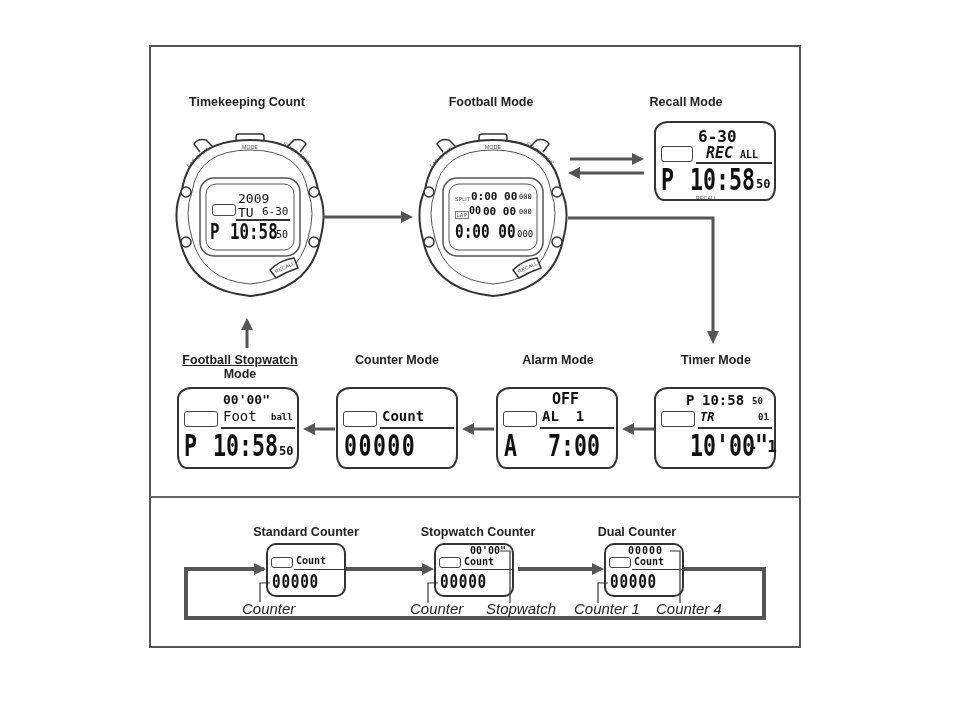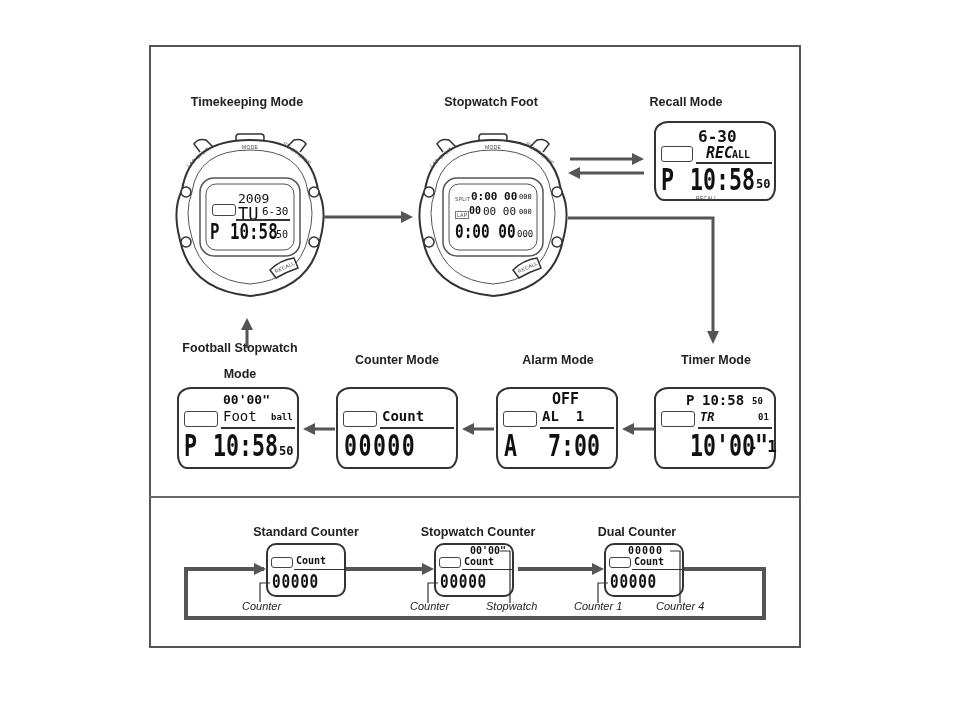--- a/index.html
+++ b/index.html
@@ -5,32 +5,32 @@
   html,body{margin:0;padding:0;background:#fff;}
   body{width:960px;height:720px;position:relative;overflow:hidden;font-family:"Liberation Sans",sans-serif;color:#222;}
   .frame{position:absolute;left:149px;top:45px;width:652px;height:603px;border:2px solid #555;box-sizing:border-box;}
   .divider{position:absolute;left:149px;top:496px;width:652px;height:2px;background:#666;}
   .title{position:absolute;font-weight:bold;font-size:12.5px;color:#222;text-align:center;white-space:nowrap;line-height:14px;}
   .lcd{position:absolute;border:2px solid #333;border-radius:14px 14px 10px 10px/12px 12px 14px 14px;background:#fff;box-sizing:border-box;}
   .seg{position:absolute;font-family:"DejaVu Sans Mono",monospace;color:#111;white-space:nowrap;line-height:1;}
   .big{font-weight:bold;transform:scaleX(0.72);transform-origin:left top;}
   .box{position:absolute;border:1.5px solid #444;border-radius:3px;background:#fff;}
   .hline{position:absolute;height:1.5px;background:#333;}
-  .lbl{position:absolute;font-style:italic;font-size:11px;color:#222;white-space:nowrap;}
+  .lbl{position:absolute;font-style:italic;font-size:15px;color:#222;white-space:nowrap;}
   .tiny{position:absolute;font-size:5px;color:#444;white-space:nowrap;letter-spacing:0.3px;}
   svg{position:absolute;overflow:visible;}
 </style>
 </head>
 <body>
 
 <div class="frame"></div>
 <div class="divider"></div>
 
-<div class="title" style="left:187px;top:95px;width:120px;">Timekeeping Mode</div>
-<div class="title" style="left:431px;top:95px;width:120px;">Stopwatch Foot</div>
+<div class="title" style="left:187px;top:95px;width:120px;">Timekeeping Count</div>
+<div class="title" style="left:431px;top:95px;width:120px;">Football Mode</div>
 <div class="title" style="left:626px;top:95px;width:120px;">Recall Mode</div>
 
 <div style="position:absolute;left:170px;top:130px;width:160px;height:170px;">
   <svg width="160" height="170">
     <path d="M30 22 L24 14 Q28 8 36 10 L44 18" fill="#fff" stroke="#333" stroke-width="1.5"></path>
     <path d="M130 22 L136 14 Q132 8 124 10 L116 18" fill="#fff" stroke="#333" stroke-width="1.5"></path>
     <rect x="66" y="4" width="28" height="8" rx="3" fill="#fff" stroke="#333" stroke-width="1.5"></rect>
     <path d="M80 10 Q140 10 148 60 Q158 80 150 110 Q140 160 80 166 Q20 160 10 110 Q2 80 12 60 Q20 10 80 10 Z" fill="#fff" stroke="#333" stroke-width="2"></path>
     <path d="M80 20 Q132 20 138 62 Q146 82 138 108 Q128 150 80 154 Q32 150 22 108 Q14 82 22 62 Q28 20 80 20 Z" fill="none" stroke="#555" stroke-width="1"></path>
     <circle cx="16" cy="62" r="5" fill="#fff" stroke="#333" stroke-width="1.5"></circle>
@@ -39,21 +39,21 @@
     <circle cx="144" cy="112" r="5" fill="#fff" stroke="#333" stroke-width="1.5"></circle>
     <rect x="30" y="48" width="100" height="78" rx="14" fill="#fff" stroke="#555" stroke-width="1.5"></rect>
     <rect x="36" y="54" width="88" height="66" rx="10" fill="#fff" stroke="#555" stroke-width="1"></rect>
     <path d="M100 140 Q110 130 124 128 L128 138 Q116 142 106 148 Z" fill="#fff" stroke="#333" stroke-width="1.5"></path>
   </svg>
   <div class="tiny" style="left:14px;top:24px;transform:rotate(-40deg);">LAP·SPLIT</div>
   <div class="tiny" style="left:72px;top:14px;">MODE</div>
   <div class="tiny" style="left:110px;top:20px;transform:rotate(38deg);">START·STOP</div>
   <div class="tiny" style="left:104px;top:134px;transform:rotate(-25deg);">RECALL</div>
   <div class="seg" style="left:68px;top:62px;font-size:13px;">2009</div>
-  <div class="seg" style="left:68px;top:76px;font-size:17px;text-align:center;">TU</div>
+  <div class="seg" style="left:68px;top:76px;font-size:13px;text-align:center;">TU</div>
   <div class="seg" style="left:92px;top:76px;font-size:11px;">6-30</div>
   <div class="box" style="left:42px;top:74px;width:22px;height:10px;"></div>
   <div class="hline" style="left:66px;top:89px;width:54px;"></div>
   <div class="seg big" style="left:40px;top:91px;font-size:22px;">P</div>
   <div class="seg big" style="left:60px;top:91px;font-size:22px;">10:58</div>
   <div class="seg" style="left:106px;top:100px;font-size:10px;">50</div>
 </div>
 
 <svg style="left:323px;top:210px;" width="90" height="14">
   <line x1="0" y1="7" x2="78" y2="7" stroke="#555" stroke-width="3"></line>
@@ -77,56 +77,56 @@
   </svg>
   <div class="tiny" style="left:14px;top:24px;transform:rotate(-40deg);">LAP·SPLIT</div>
   <div class="tiny" style="left:72px;top:14px;">MODE</div>
   <div class="tiny" style="left:110px;top:20px;transform:rotate(38deg);">START·STOP</div>
   <div class="tiny" style="left:104px;top:134px;transform:rotate(-25deg);">RECALL</div>
   <div class="tiny" style="left:42px;top:66px;">SPLIT</div>
   <div class="seg" style="left:58px;top:61px;font-size:11px;font-weight:bold;">0:00 00</div>
   <div class="seg" style="left:106px;top:64px;font-size:7px;">000</div>
   <div class="tiny" style="left:42px;top:81px;border:1px solid #777;padding:0 1px;">LAP</div>
   <div class="seg" style="left:56px;top:76px;font-size:10px;font-weight:bold;">00</div>
-  <div class="seg" style="left:70px;top:76px;font-size:11px;font-weight:normal;">00 00</div>
+  <div class="seg" style="left:70px;top:76px;font-size:11px;font-weight:bold;">00 00</div>
   <div class="seg" style="left:106px;top:79px;font-size:7px;">000</div>
   <div class="seg big" style="left:42px;top:91px;font-size:20px;">0:00 00</div>
   <div class="seg" style="left:104px;top:100px;font-size:9px;">000</div>
 </div>
 
 <svg style="left:568px;top:152px;" width="76" height="28">
   <line x1="2" y1="7" x2="64" y2="7" stroke="#555" stroke-width="3"></line>
   <polygon points="64,1 76,7 64,13" fill="#555"></polygon>
   <line x1="12" y1="21" x2="76" y2="21" stroke="#555" stroke-width="3"></line>
   <polygon points="12,15 0,21 12,27" fill="#555"></polygon>
 </svg>
 
 <div class="lcd" style="left:654px;top:121px;width:122px;height:80px;">
   <div class="seg" style="left:42px;top:6px;font-size:16px;font-weight:bold;">6-30</div>
   <div class="seg" style="left:50px;top:23px;font-size:15px;font-weight:bold;font-style:italic;">REC</div>
-  <div class="seg" style="left:76px;top:27px;font-size:10px;font-weight:bold;">ALL</div>
+  <div class="seg" style="left:84px;top:27px;font-size:10px;font-weight:bold;">ALL</div>
   <div class="box" style="left:5px;top:23px;width:30px;height:14px;"></div>
   <div class="hline" style="left:40px;top:39px;width:76px;"></div>
   <div class="seg big" style="left:5px;top:42px;font-size:30px;">P</div>
   <div class="seg big" style="left:34px;top:42px;font-size:30px;">10:58</div>
   <div class="seg" style="left:100px;top:55px;font-size:12px;font-weight:bold;">50</div>
   <div class="tiny" style="left:40px;top:72px;">RECALL</div>
 </div>
 
 <svg style="left:568px;top:215px;" width="152" height="130">
   <polyline points="0,3 145,3 145,118" fill="none" stroke="#555" stroke-width="3"></polyline>
   <polygon points="139,116 145,129 151,116" fill="#555"></polygon>
 </svg>
 
 <svg style="left:240px;top:318px;" width="14" height="30">
   <polygon points="1,12 7,0 13,12" fill="#555"></polygon>
   <line x1="7" y1="10" x2="7" y2="30" stroke="#555" stroke-width="3"></line>
 </svg>
 
-<div class="title" style="left:170px;top:341px;width:140px;">Football Stopwatch</div>
+<div class="title" style="left:170px;top:353px;width:140px;text-decoration:underline;">Football Stopwatch</div>
 <div class="title" style="left:170px;top:367px;width:140px;">Mode</div>
 <div class="title" style="left:337px;top:353px;width:120px;">Counter Mode</div>
 <div class="title" style="left:498px;top:353px;width:120px;">Alarm Mode</div>
 <div class="title" style="left:656px;top:353px;width:120px;">Timer Mode</div>
 
 <div class="lcd" style="left:177px;top:387px;width:122px;height:82px;">
   <div class="seg" style="left:44px;top:4px;font-size:13px;font-weight:bold;">00'00"</div>
   <div class="seg" style="left:44px;top:20px;font-size:14px;font-weight:normal;">Foot</div>
   <div class="seg" style="left:92px;top:24px;font-size:9px;font-weight:bold;">ball</div>
   <div class="box" style="left:5px;top:22px;width:32px;height:14px;"></div>

